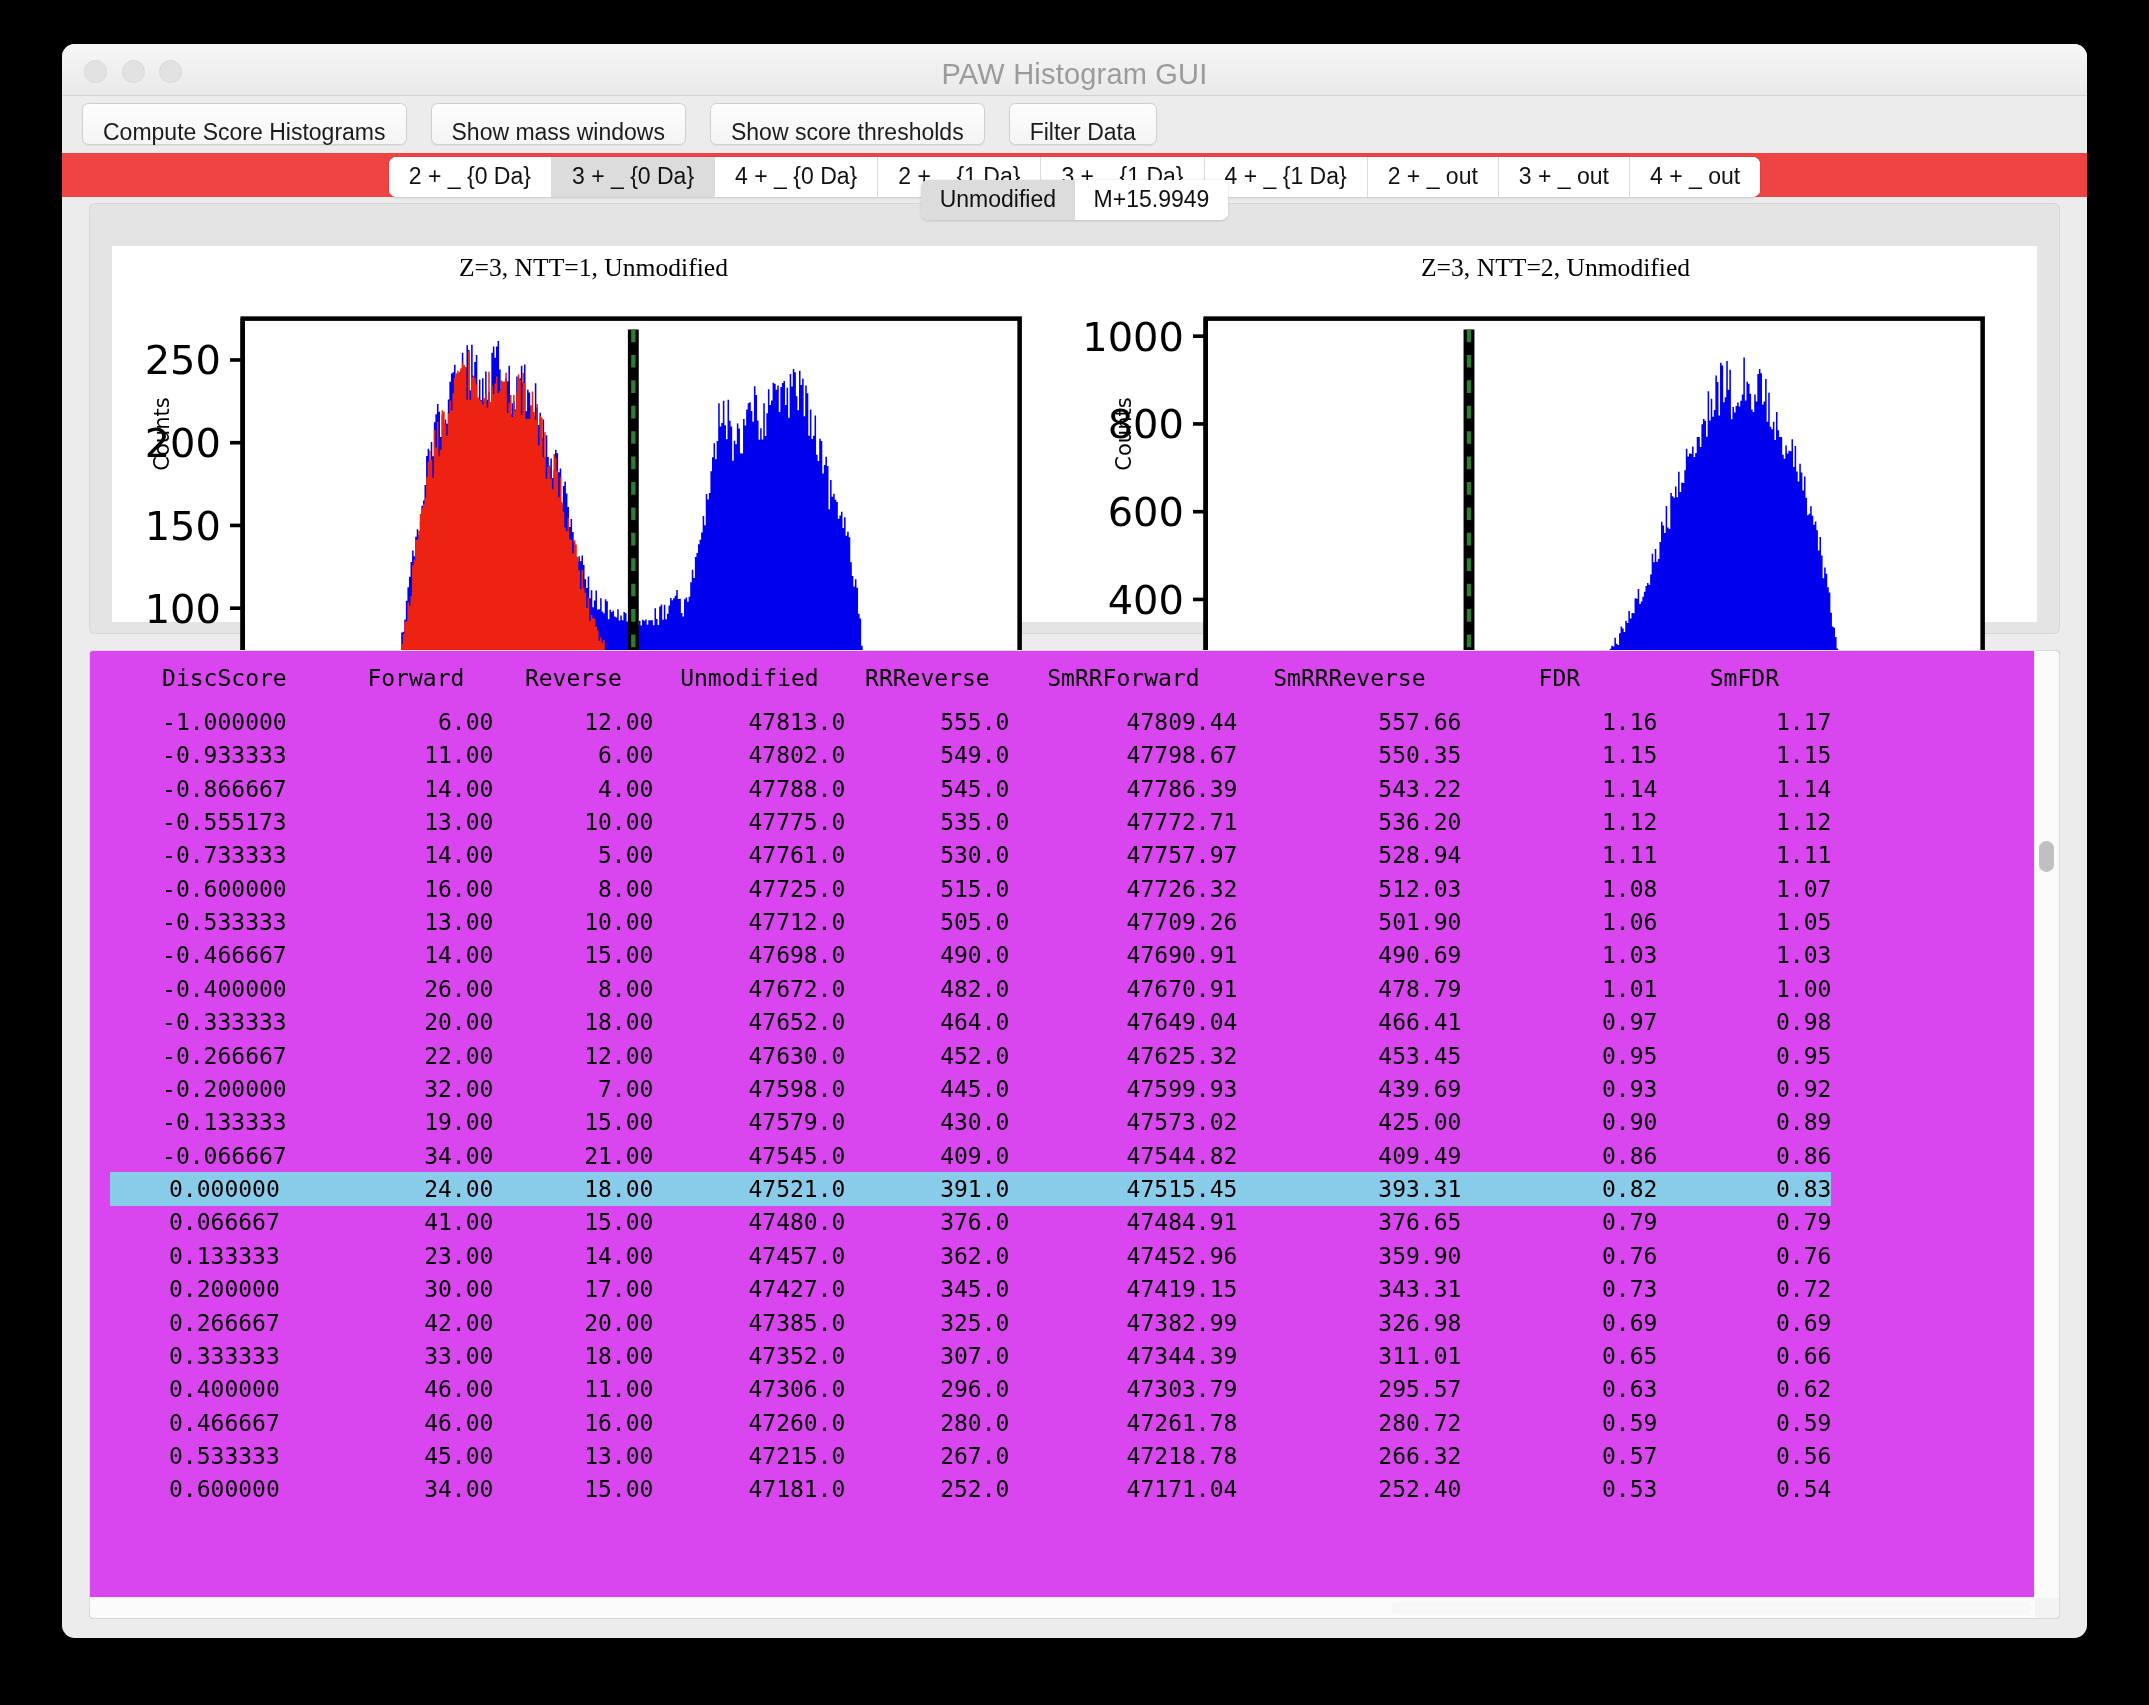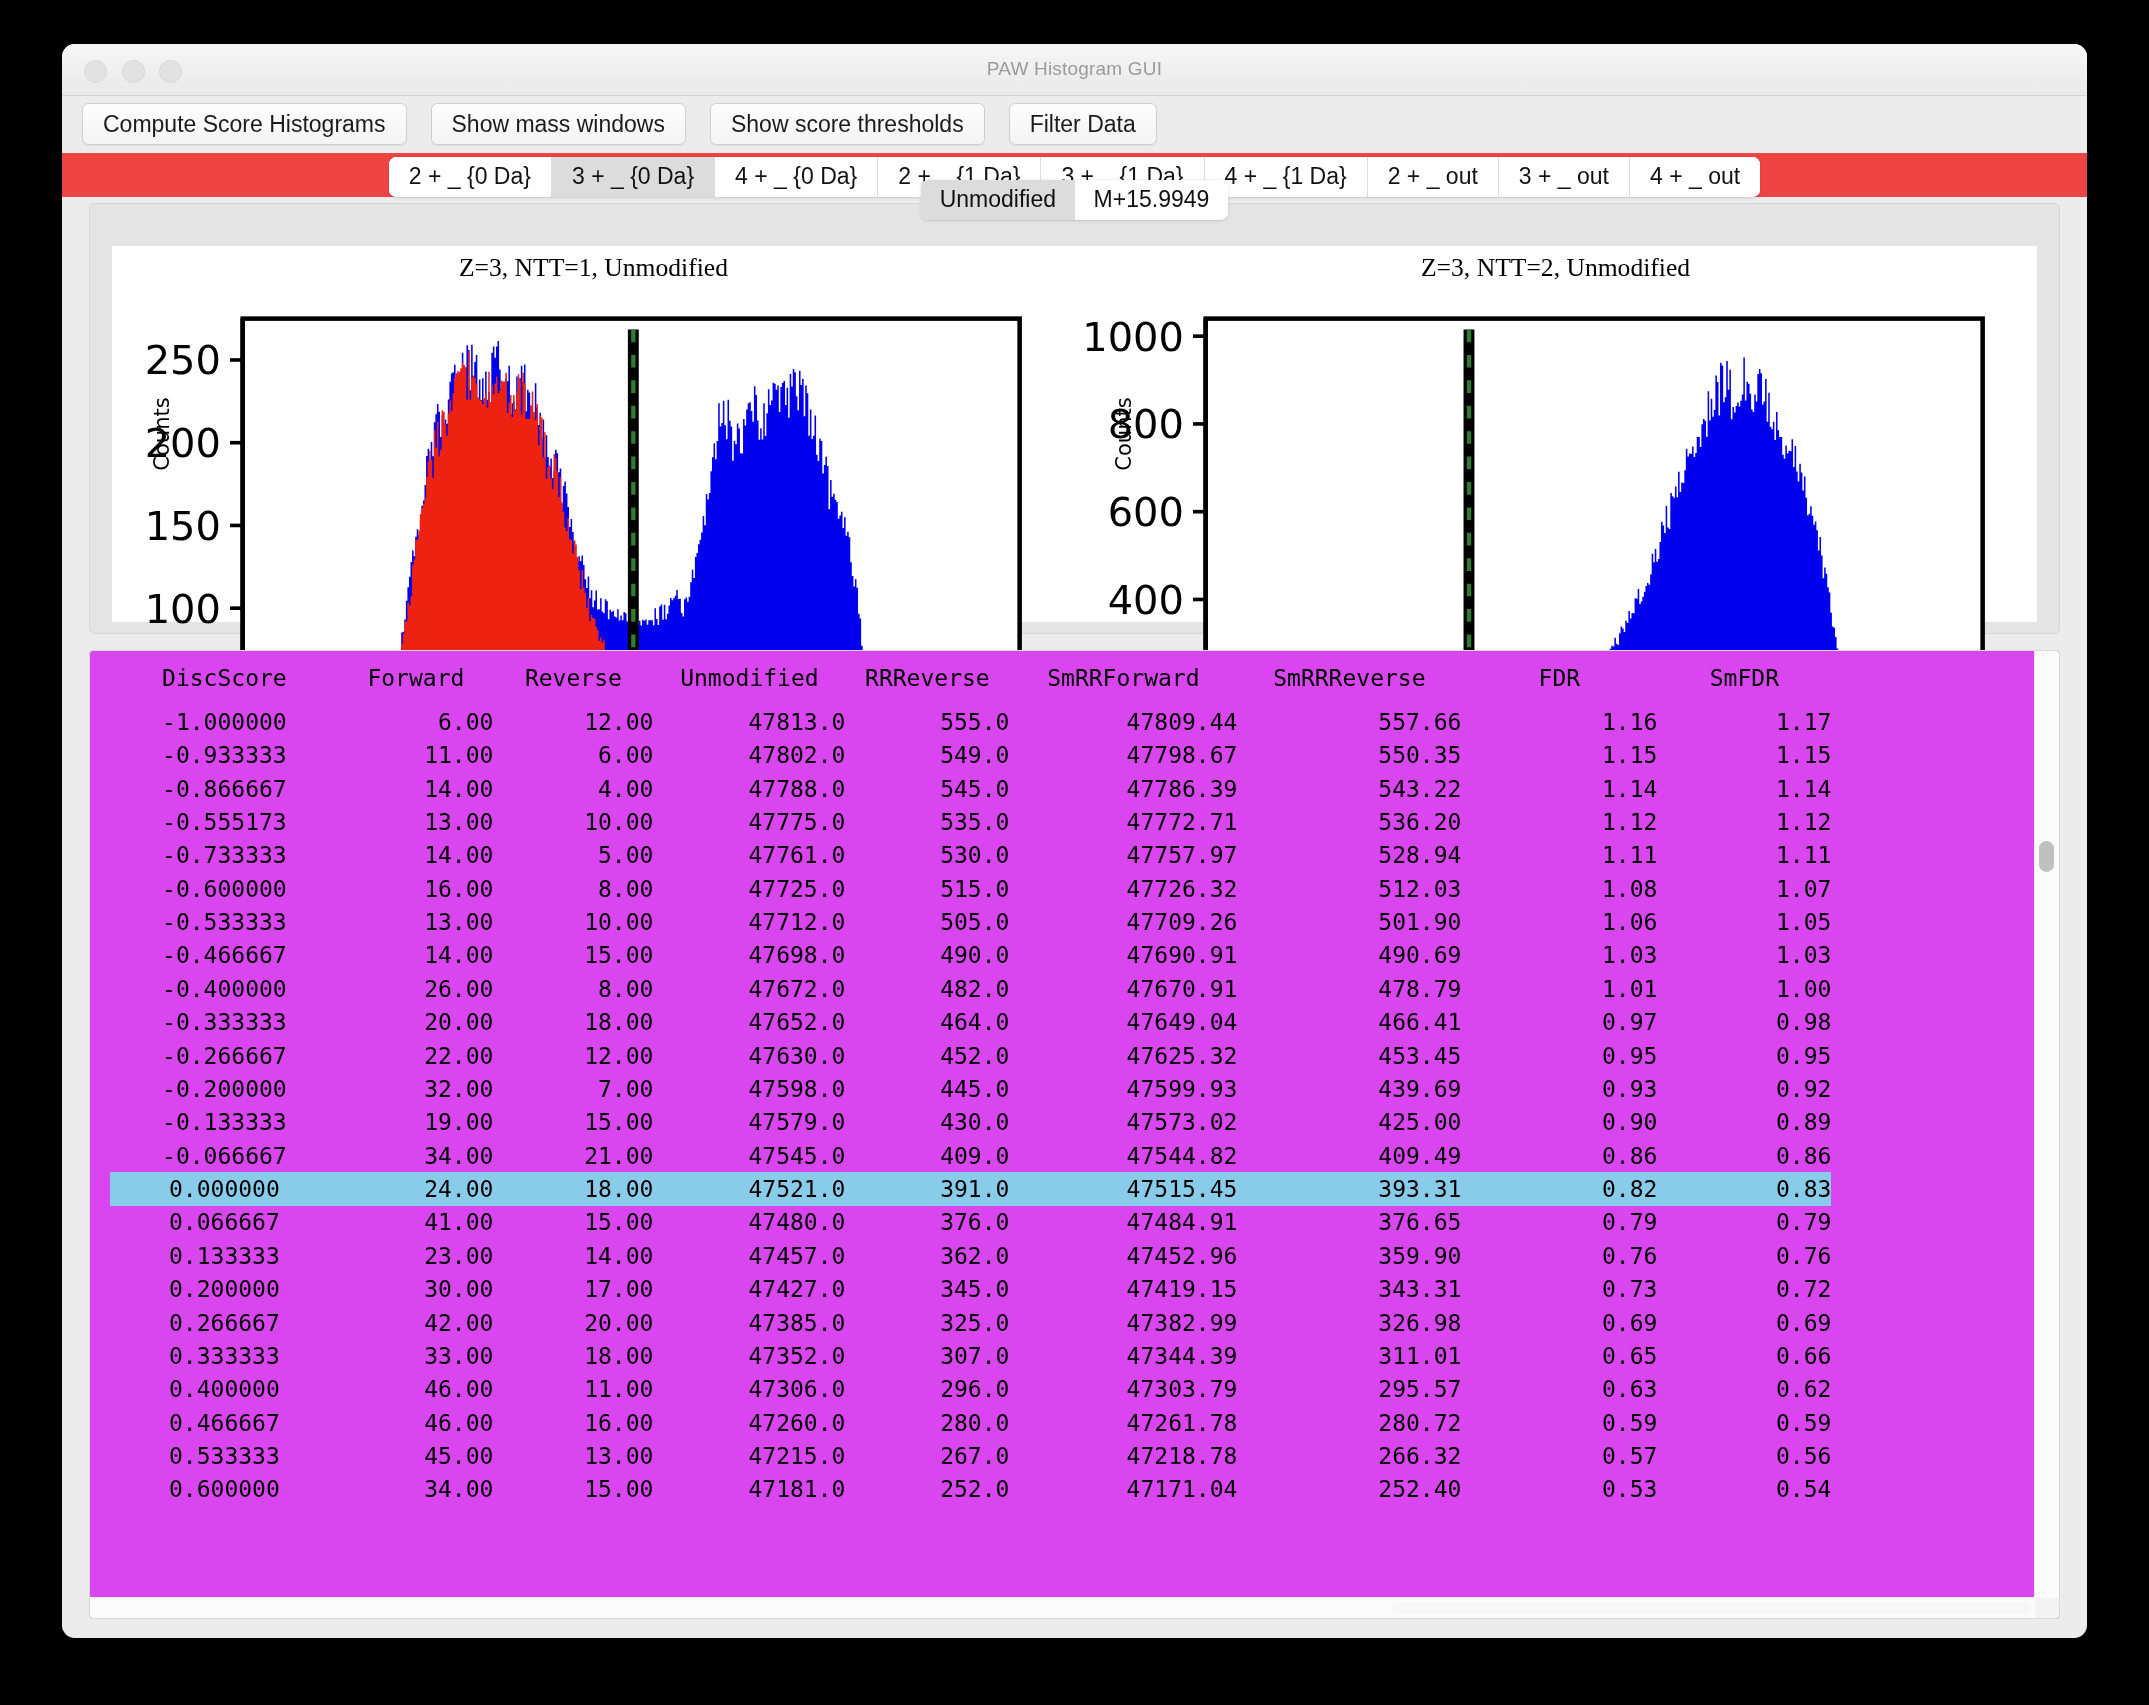--- a/index.html
+++ b/index.html
@@ -31,21 +31,21 @@
     position: absolute; left: 22px; top: 15.5px;
     display: flex; gap: 14.6px;
   }
   .tl {
     width: 21px; height: 21px; border-radius: 50%;
     background: #e2e2e2; border: 0.9px solid #d9d9d9;
   }
   #window-title {
     position: absolute; left: 0; right: 0; top: 13.7px;
     text-align: center;
-    font-size: 19px;
+    font-size: 29px;
     color: #9b9b9b;
     letter-spacing: 0.2px;
   }
 
   
   #toolbar {
     position: relative;
     height: 57px;
     background: #ececec;
     padding: 7.3px 0 0 20px;
@@ -53,21 +53,21 @@
     display: flex;
     gap: 24px;
   }
   .tb-btn {
     background: linear-gradient(#fdfdfd, #f4f4f4);
     border: 0.9px solid #cfcfcf;
     border-radius: 6.4px;
     font-size: 23px;
     font-family: "Liberation Sans", sans-serif;
     color: #1b1b1b;
-    padding: 0 20px;
+    padding: 8px 20px;
     height: 42px;
     line-height: 40px;
     box-shadow: 0 0.9px 0.9px rgba(0,0,0,0.06);
     cursor: default;
     white-space: nowrap;
   }
 
   
   #outer-tabbar {
     position: relative;

